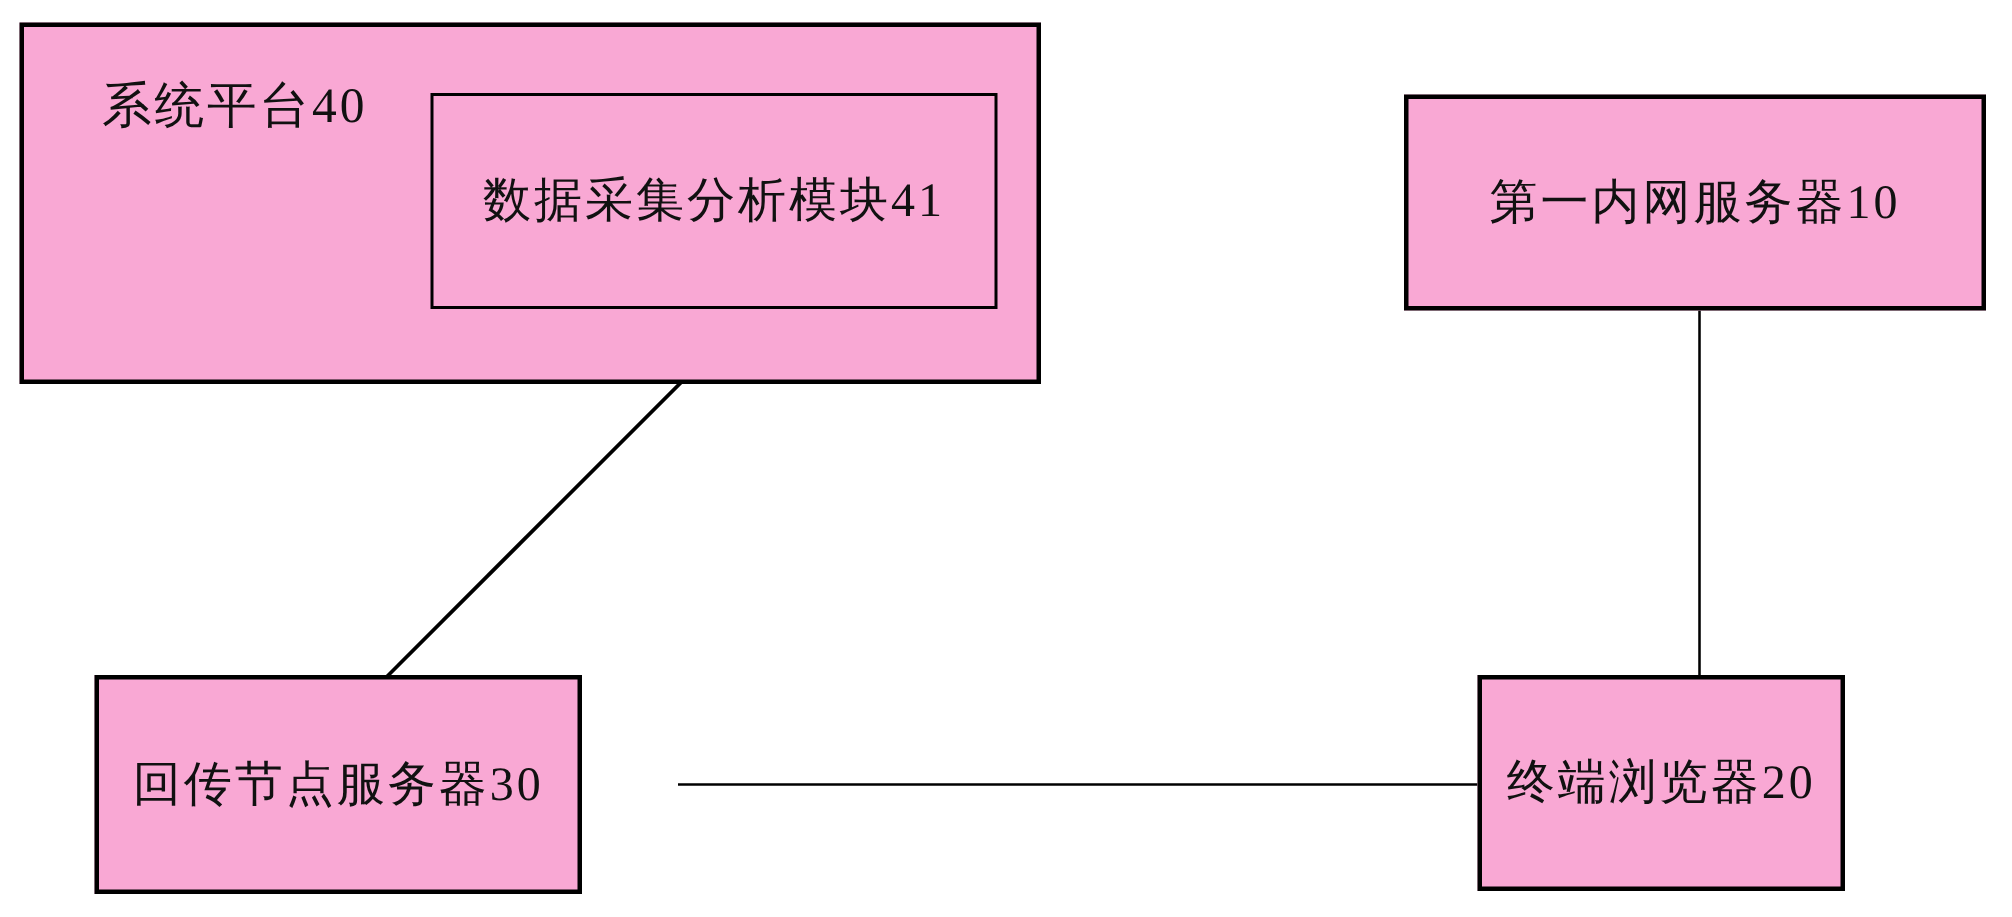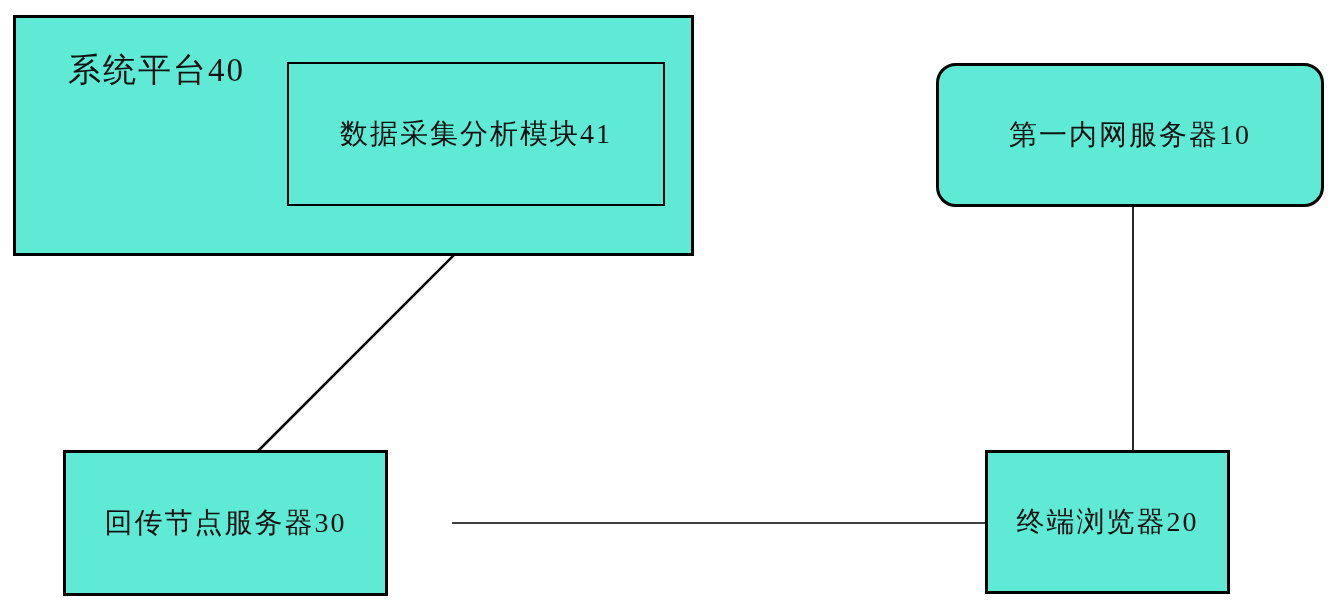--- a/index.html
+++ b/index.html
@@ -13,29 +13,29 @@
     overflow: hidden;
   }
   .connectors {
     position: absolute;
     left: 0; top: 0;
     width: 1341px; height: 611px;
     pointer-events: none;
   }
   .node {
     position: absolute;
-    background: #5eead4;
+    background: #f9a8d4;
     border: 3px solid #000000;
     display: flex;
     align-items: center;
     justify-content: center;
     text-align: center;
   }
   .node .label {
-    font-size: 28px;
+    font-size: 32px;
     color: #111111;
     letter-spacing: 2px;
     white-space: nowrap;
   }
   
   .node.outer {
     left: 13px; top: 15px;
     width: 681px; height: 241px;
     display: block;
   }
@@ -46,21 +46,21 @@
     color: #111111;
     letter-spacing: 2px;
     white-space: nowrap;
   }
   .node.inner {
     left: 271px; top: 44px;  
     width: 378px; height: 144px;
     border-width: 2px;
     display: flex;
   }
-  .node.server10 { left: 936px; top: 63px;  width: 388px; height: 144px; border-radius: 20px; }
+  .node.server10 { left: 936px; top: 63px;  width: 388px; height: 144px; }
   .node.server30 { left: 63px;  top: 450px; width: 325px; height: 146px; }
   .node.browser20{ left: 985px; top: 450px; width: 245px; height: 144px; }
 </style>
 </head>
 <body>
 
 <div class="canvas">
 
   <svg class="connectors" viewBox="0 0 1341 611" xmlns="http://www.w3.org/2000/svg">
     <line x1="501" y1="208" x2="258" y2="451" stroke="#000000" stroke-width="2.5"></line>

